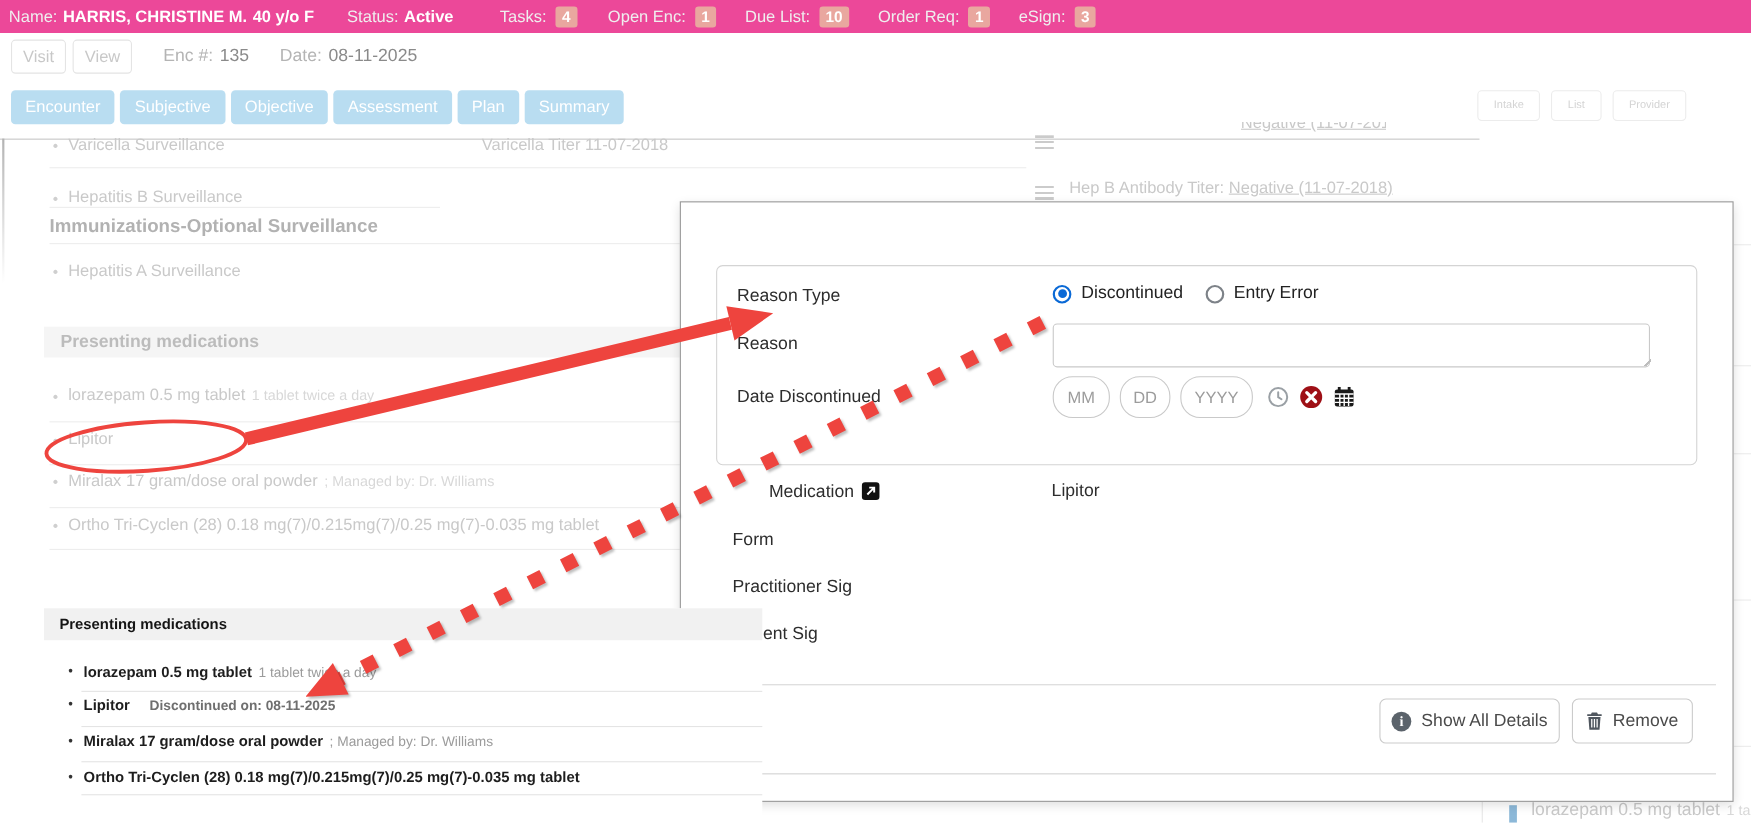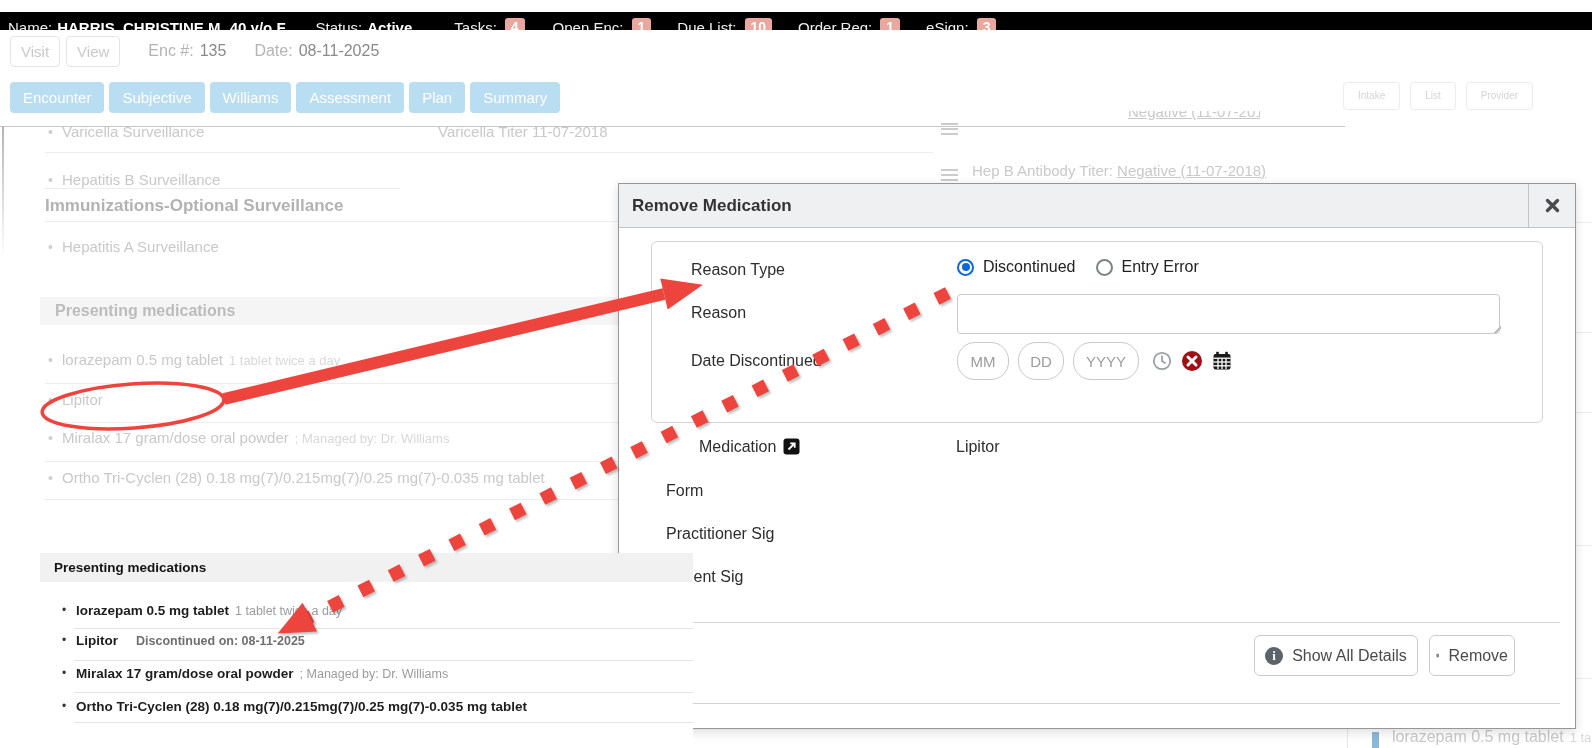--- a/index.html
+++ b/index.html
@@ -1,22 +1,22 @@
 <!DOCTYPE html>
 <html><head>
 <meta charset="utf-8">
 <style>
   html,body{margin:0;padding:0;background:#fff;}
   .canvas{position:relative;width:1592px;height:748px;overflow:hidden;background:#fff;
           font-family:"Liberation Sans",sans-serif;}
   .abs{position:absolute;}
 
   
-  .patient-bar{position:absolute;top:0;left:0;right:0;height:30px;background:#000000;
-    display:flex;align-items:center;padding-left:8px;font-size:15px;color:#f3f3f3;z-index:5;margin-top:12px;}
+  .patient-bar{position:absolute;top:0;left:0;right:0;height:30px;background:#ec4899;
+    display:flex;align-items:center;padding-left:8px;font-size:15px;color:#f3f3f3;z-index:5;}
   .patient-bar .lbl{color:#efefef;}
   .patient-bar .val{color:#fff;font-weight:bold;margin-left:5px;}
   .patient-bar .badge{background:#e9a79f;color:#fff;font-weight:bold;border-radius:3px;
     padding:1px 6px;margin-left:8px;font-size:14px;line-height:17px;}
   .ml24{margin-left:24px}.ml30{margin-left:30px}.ml42{margin-left:42px}.ml28{margin-left:28px}.ml26{margin-left:26px}
 
   
   .enc-bar{position:absolute;top:30px;left:0;right:0;height:42px;background:#fff;
     display:flex;align-items:center;padding-left:10px;font-size:16px;z-index:5;}
   .ghost-btn{border:1px solid #e4e4e4;border-radius:4px;background:#fff;color:#c8c8c8;
@@ -54,21 +54,21 @@
   .vline-br{position:absolute;left:1347px;top:605px;width:1px;height:143px;background:#e6e6e6;}
 
   
   .modal{position:absolute;left:618px;top:183px;width:956px;height:544px;background:#fff;
     border:1px solid #979797;box-shadow:0 3px 10px rgba(0,0,0,.14);z-index:10;font-size:16px;color:#2d2d2d;}
   .modal-header{position:absolute;top:0;left:0;right:0;height:43px;background:#eef0f1;border-bottom:1px solid #c3c3c3;}
   .modal-title{line-height:43px;padding-left:13px;font-weight:bold;font-size:17px;color:#333;}
   .modal-close{position:absolute;top:0;right:0;width:46px;height:43px;border-left:1px solid #c3c3c3;
     display:flex;align-items:center;justify-content:center;cursor:pointer;background:#eef0f1;}
   .fieldset{position:absolute;left:32px;top:57px;width:890px;height:180px;border:1px solid #d4d4d4;border-radius:6px;}
-  .flabel{position:absolute;left:18px;white-space:nowrap;margin-left:21px;}
+  .flabel{position:absolute;left:18px;white-space:nowrap;}
   .radio-row{position:absolute;left:305px;top:16px;display:flex;align-items:center;}
   .radio{width:17px;height:17px;border:2px solid #7d8288;border-radius:50%;background:#fff;box-sizing:border-box;}
   .radio.sel{border-color:#0a69d6;position:relative;}
   .radio.sel::after{content:"";position:absolute;inset:2.5px;border-radius:50%;background:#0a69d6;}
   .radio-lab{margin-left:9px;color:#222;}
   .opt2{margin-left:20px;}
   .reason-ta{position:absolute;left:305px;top:52px;width:543px;height:40px;border:1px solid #c9c9c9;
     border-radius:4px;resize:none;outline:none;box-sizing:border-box;font-family:inherit;font-size:15px;}
   .ta-grip{position:absolute;left:838px;top:80px;width:11px;height:11px;
     background:repeating-linear-gradient(-45deg,transparent 0 3px,#bdbdbd 3px 5px);
@@ -132,21 +132,21 @@
     <span class="glbl">Enc #:</span>
     <span class="gval">135</span>
     <span class="glbl">Date:</span>
     <span class="gval">08-11-2025</span>
   </div>
 
   <nav class="tab-bar">
     <div class="tabs-left">
       <button class="tab-blue">Encounter</button>
       <button class="tab-blue">Subjective</button>
-      <button class="tab-blue">Williams</button>
+      <button class="tab-blue">Objective</button>
       <button class="tab-blue">Assessment</button>
       <button class="tab-blue">Plan</button>
       <button class="tab-blue">Summary</button>
     </div>
     <div class="tabs-right">
       <button class="tab-ghost">Intake</button>
       <button class="tab-ghost">List</button>
       <button class="tab-ghost">Provider</button>
 
     </div>
@@ -217,28 +217,20 @@
     <div class="rline" style="top:556px;"></div>
 
     <div class="vline-br"></div>
     <div class="blue-accent"></div>
     <span class="row-text" style="left:1392px;top:606px;font-size:16px;">
       <span>lorazepam 0.5 mg tablet</span><span class="note">1 tablet t</span>
     </span>
   </section>
 
   <div class="modal">
-    <div class="modal-header">
-      <div class="modal-title">Remove Medication</div>
-      <div class="modal-close">
-        <svg width="15" height="15" viewBox="0 0 15 15">
-          <path d="M2.5 2.5 L12.5 12.5 M12.5 2.5 L2.5 12.5" stroke="#4c4c4c" stroke-width="3.4" stroke-linecap="round"></path>
-        </svg>
-      </div>
-    </div>
 
     <div class="fieldset">
       <span class="flabel" style="top:19px;">Reason Type</span>
       <div class="radio-row">
         <span class="radio sel"></span>
         <span class="radio-lab">Discontinued</span>
         <span class="radio opt2"></span>
         <span class="radio-lab">Entry Error</span>
       </div>
 
@@ -288,21 +280,21 @@
     <span class="body-label" style="top:298px;">Form</span>
     <span class="body-val" style="top:298px;"></span>
     <span class="body-label" style="top:341px;">Practitioner Sig</span>
     <span class="body-label" style="top:384px;">Patient Sig</span>
 
     <div class="m-div" style="top:438px;"></div>
     <button class="m-btn" style="left:635px;width:164px;">
       <span class="info-ic">i</span>
       <span>Show All Details</span>
     </button>
-    <button class="m-btn" style="left:810px;width:86px;">
+    <button class="m-btn" style="left:810px;width:110px;">
       <svg width="15" height="17" viewBox="0 0 16 18">
         <path fill="#4f565e" d="M5.5 0.8 h5 l0.9 1.6 H15 V4 H1 V2.4 h3.6 z"></path>
         <path fill="#4f565e" d="M2.1 5 h11.8 l-1 12.4 H3.1 z"></path>
         <g stroke="#fff" stroke-width="1.2">
           <line x1="5.4" y1="7" x2="5.4" y2="15.2"></line>
           <line x1="8" y1="7" x2="8" y2="15.2"></line>
           <line x1="10.6" y1="7" x2="10.6" y2="15.2"></line>
         </g>
       </svg>
       <span>Remove</span>

